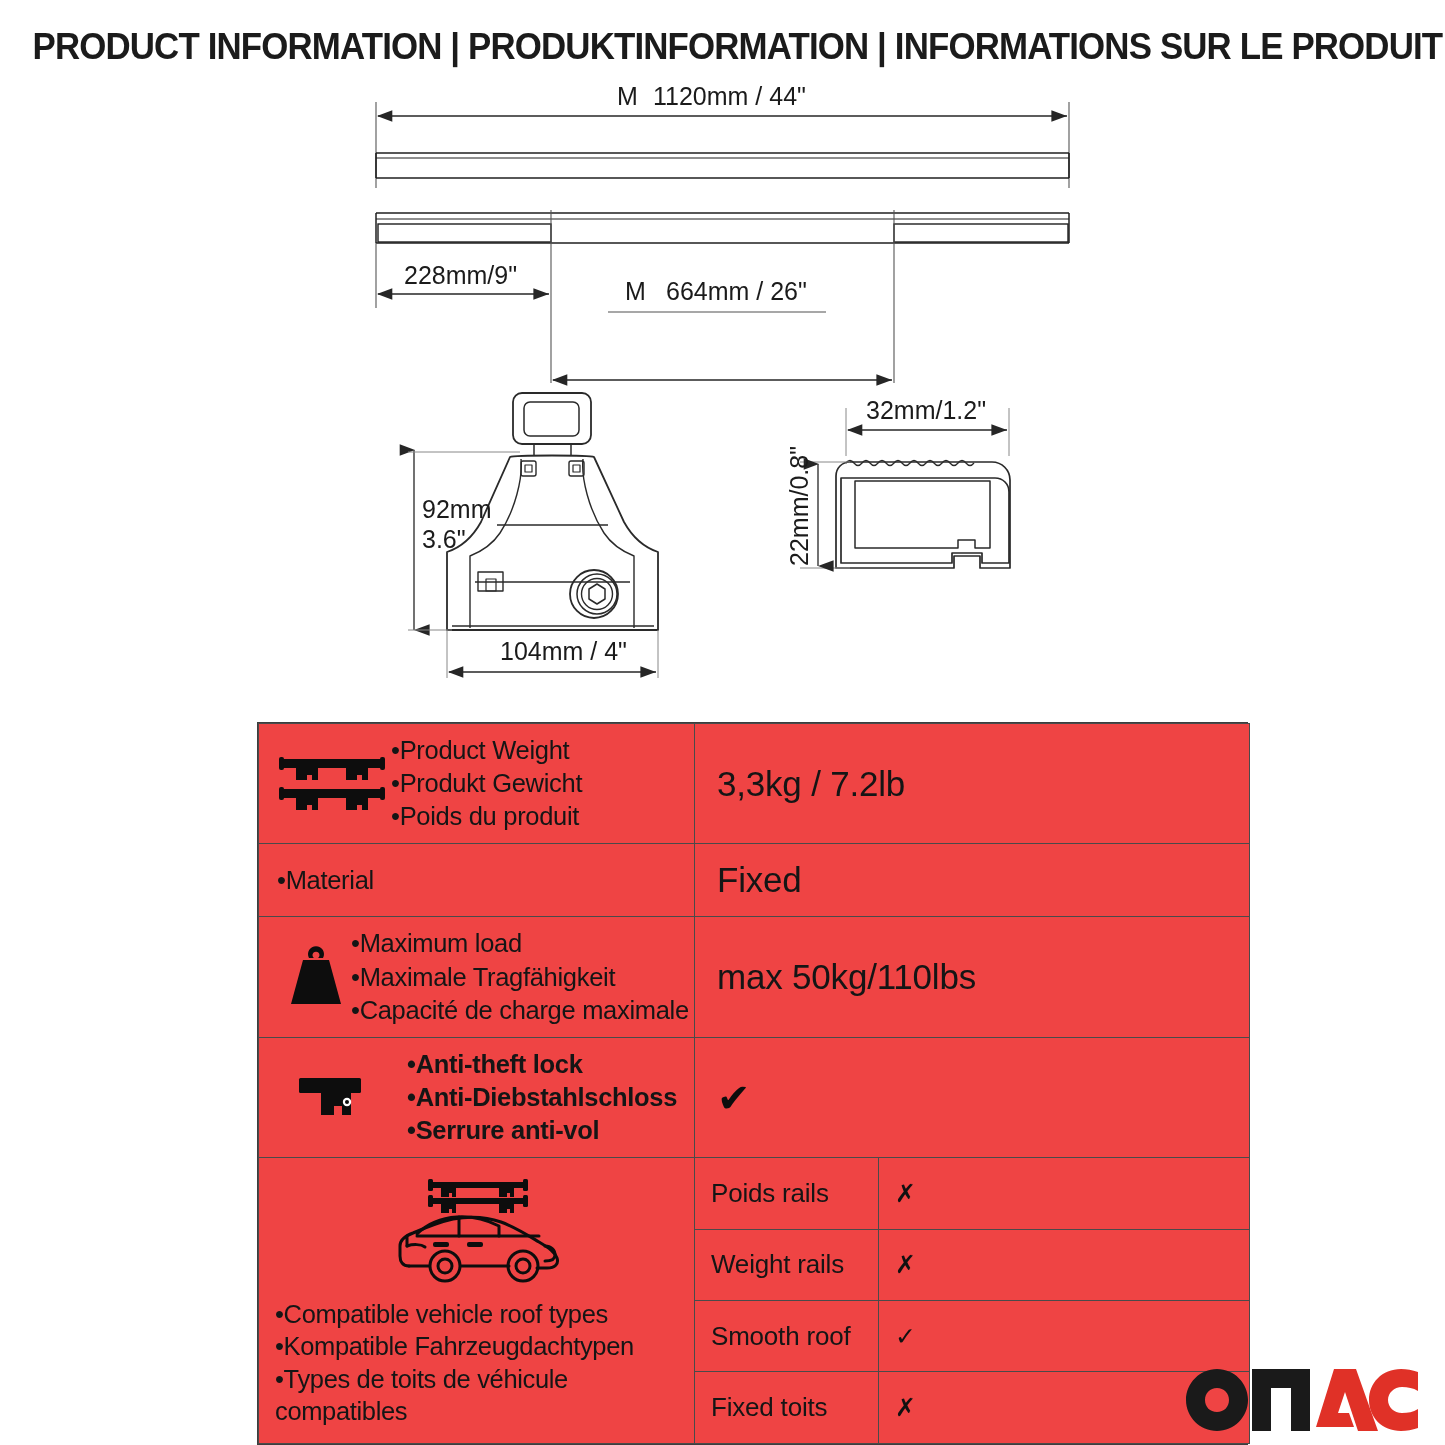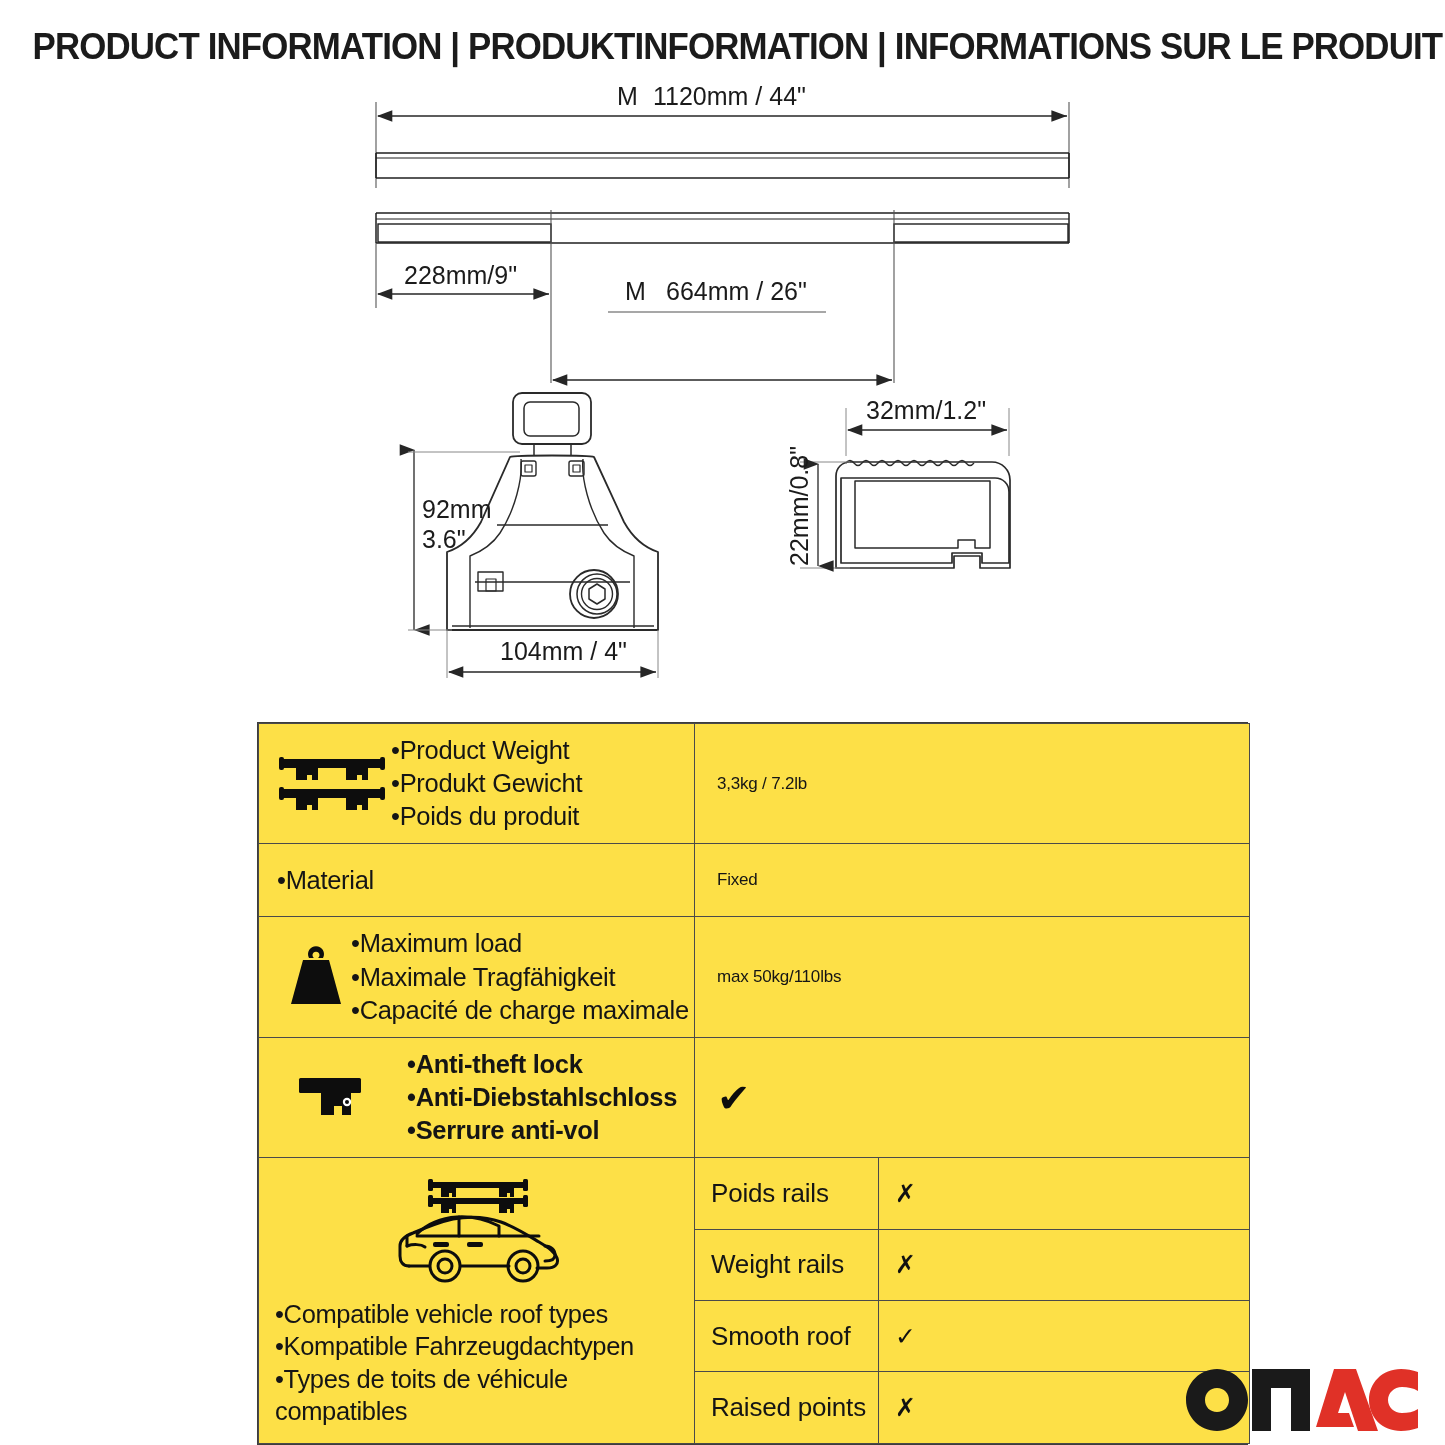--- a/index.html
+++ b/index.html
@@ -60,21 +60,21 @@
   }
   table.spec {
     width: 100%;
     border-collapse: collapse;
     table-layout: fixed;
   }
   table.spec td {
     border: 1.4px solid #4a4a4a;
     padding: 0;
     vertical-align: middle;
-    background: #fde047;
+    background: #ef4444;
   }
   td.shaded { background: #ececec; }
 
   .cell-label {
     display: flex;
     align-items: center;
     min-height: 60px;
     padding: 10px 6px 10px 14px;
     box-sizing: border-box;
   }
@@ -87,21 +87,21 @@
   }
   .cell-lines {
     flex: 1 1 auto;
     font-size: 25.5px;
     line-height: 1.30;
     letter-spacing: -0.3px;
     color: #151515;
     white-space: nowrap;
   }
   .cell-value {
-    font-size: 17px;
+    font-size: 35px;
     letter-spacing: -0.2px;
     padding: 10px 0 10px 22px;
     color: #151515;
   }
   .cell-mark {
     padding: 6px 0 6px 22px;
     font-size: 30px;
     line-height: 1;
     color: #0d0d0d;
   }
@@ -467,21 +467,21 @@
       <td class="shaded">
         <div class="cell-roof-name">Smooth roof</div>
       </td>
       <td class="shaded">
         <div class="cell-roof-mark">✓</div>
       </td>
     </tr>
 
     <tr>
       <td>
-        <div class="cell-roof-name">Raised points</div>
+        <div class="cell-roof-name">Fixed toits</div>
       </td>
       <td>
         <div class="cell-roof-mark">✗</div>
       </td>
     </tr>
 
   </tbody>
 </table>
 </div>
 

